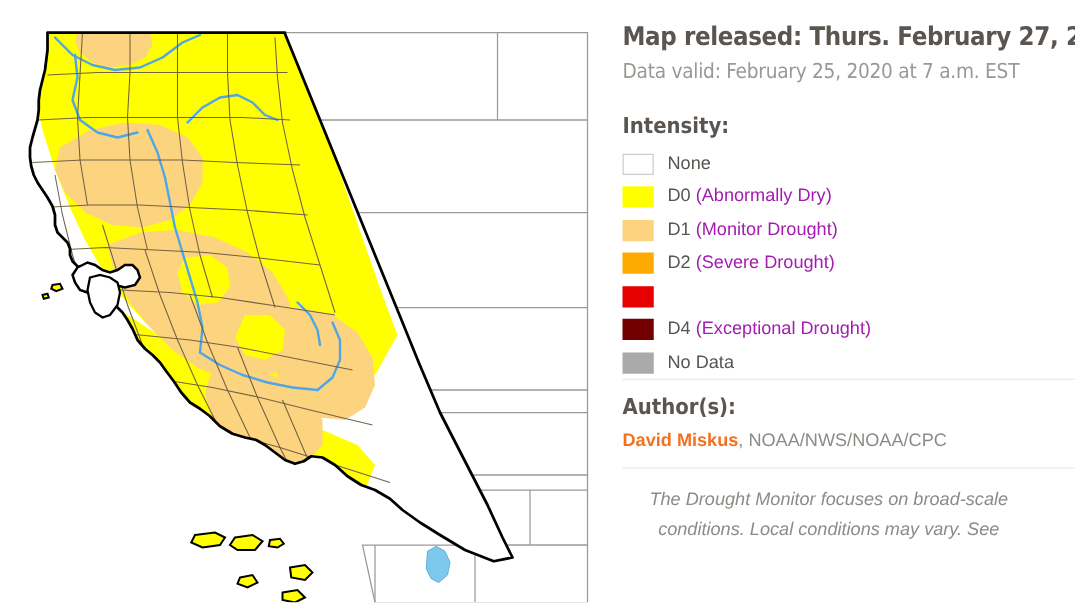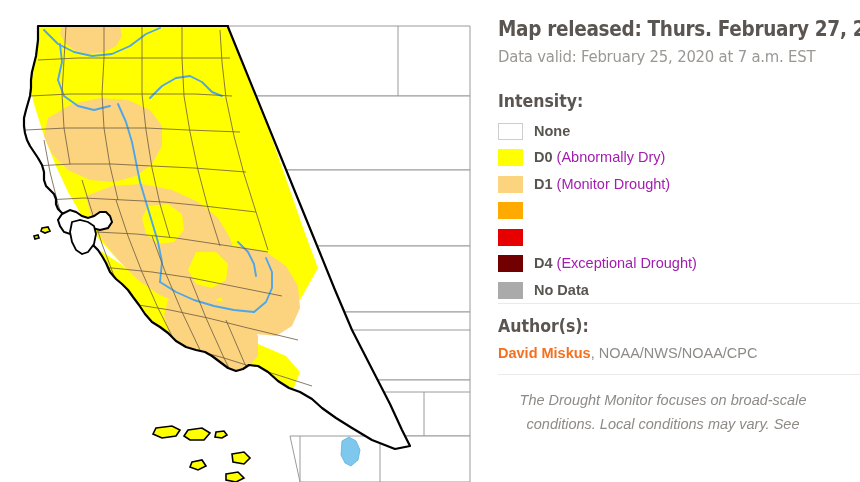--- a/index.html
+++ b/index.html
@@ -101,21 +101,21 @@
     background: #ffffff;
     border: 1px solid #cfcdc9;
   }
   .legend-label {
     font-size: 14.5px;
     color: #6f6c68;
     white-space: nowrap;
     line-height: 1;
   }
   .legend-code {
-    font-weight: bold;
+    font-weight: normal;
     color: #585551;
   }
   .legend-desc { color: #a21caf; }
 
   .divider {
     height: 1px;
     background: #eceae7;
     margin: 0;
     width: 96%;
   }
@@ -344,20 +344,24 @@
         <li class="legend-row">
           <span class="swatch" style="background:#fcd37f"></span>
           <span class="legend-label">
             <span class="legend-code">D1</span>
             <span class="legend-desc">(Monitor Drought)</span>
           </span>
         </li>
 
         <li class="legend-row">
           <span class="swatch" style="background:#ffaa00"></span>
+          <span class="legend-label">
+            <span class="legend-code">D2</span>
+            <span class="legend-desc">(Severe Drought)</span>
+          </span>
         </li>
 
         <li class="legend-row">
           <span class="swatch" style="background:#e60000"></span>
         </li>
 
         <li class="legend-row">
           <span class="swatch" style="background:#730000"></span>
           <span class="legend-label">
             <span class="legend-code">D4</span>

